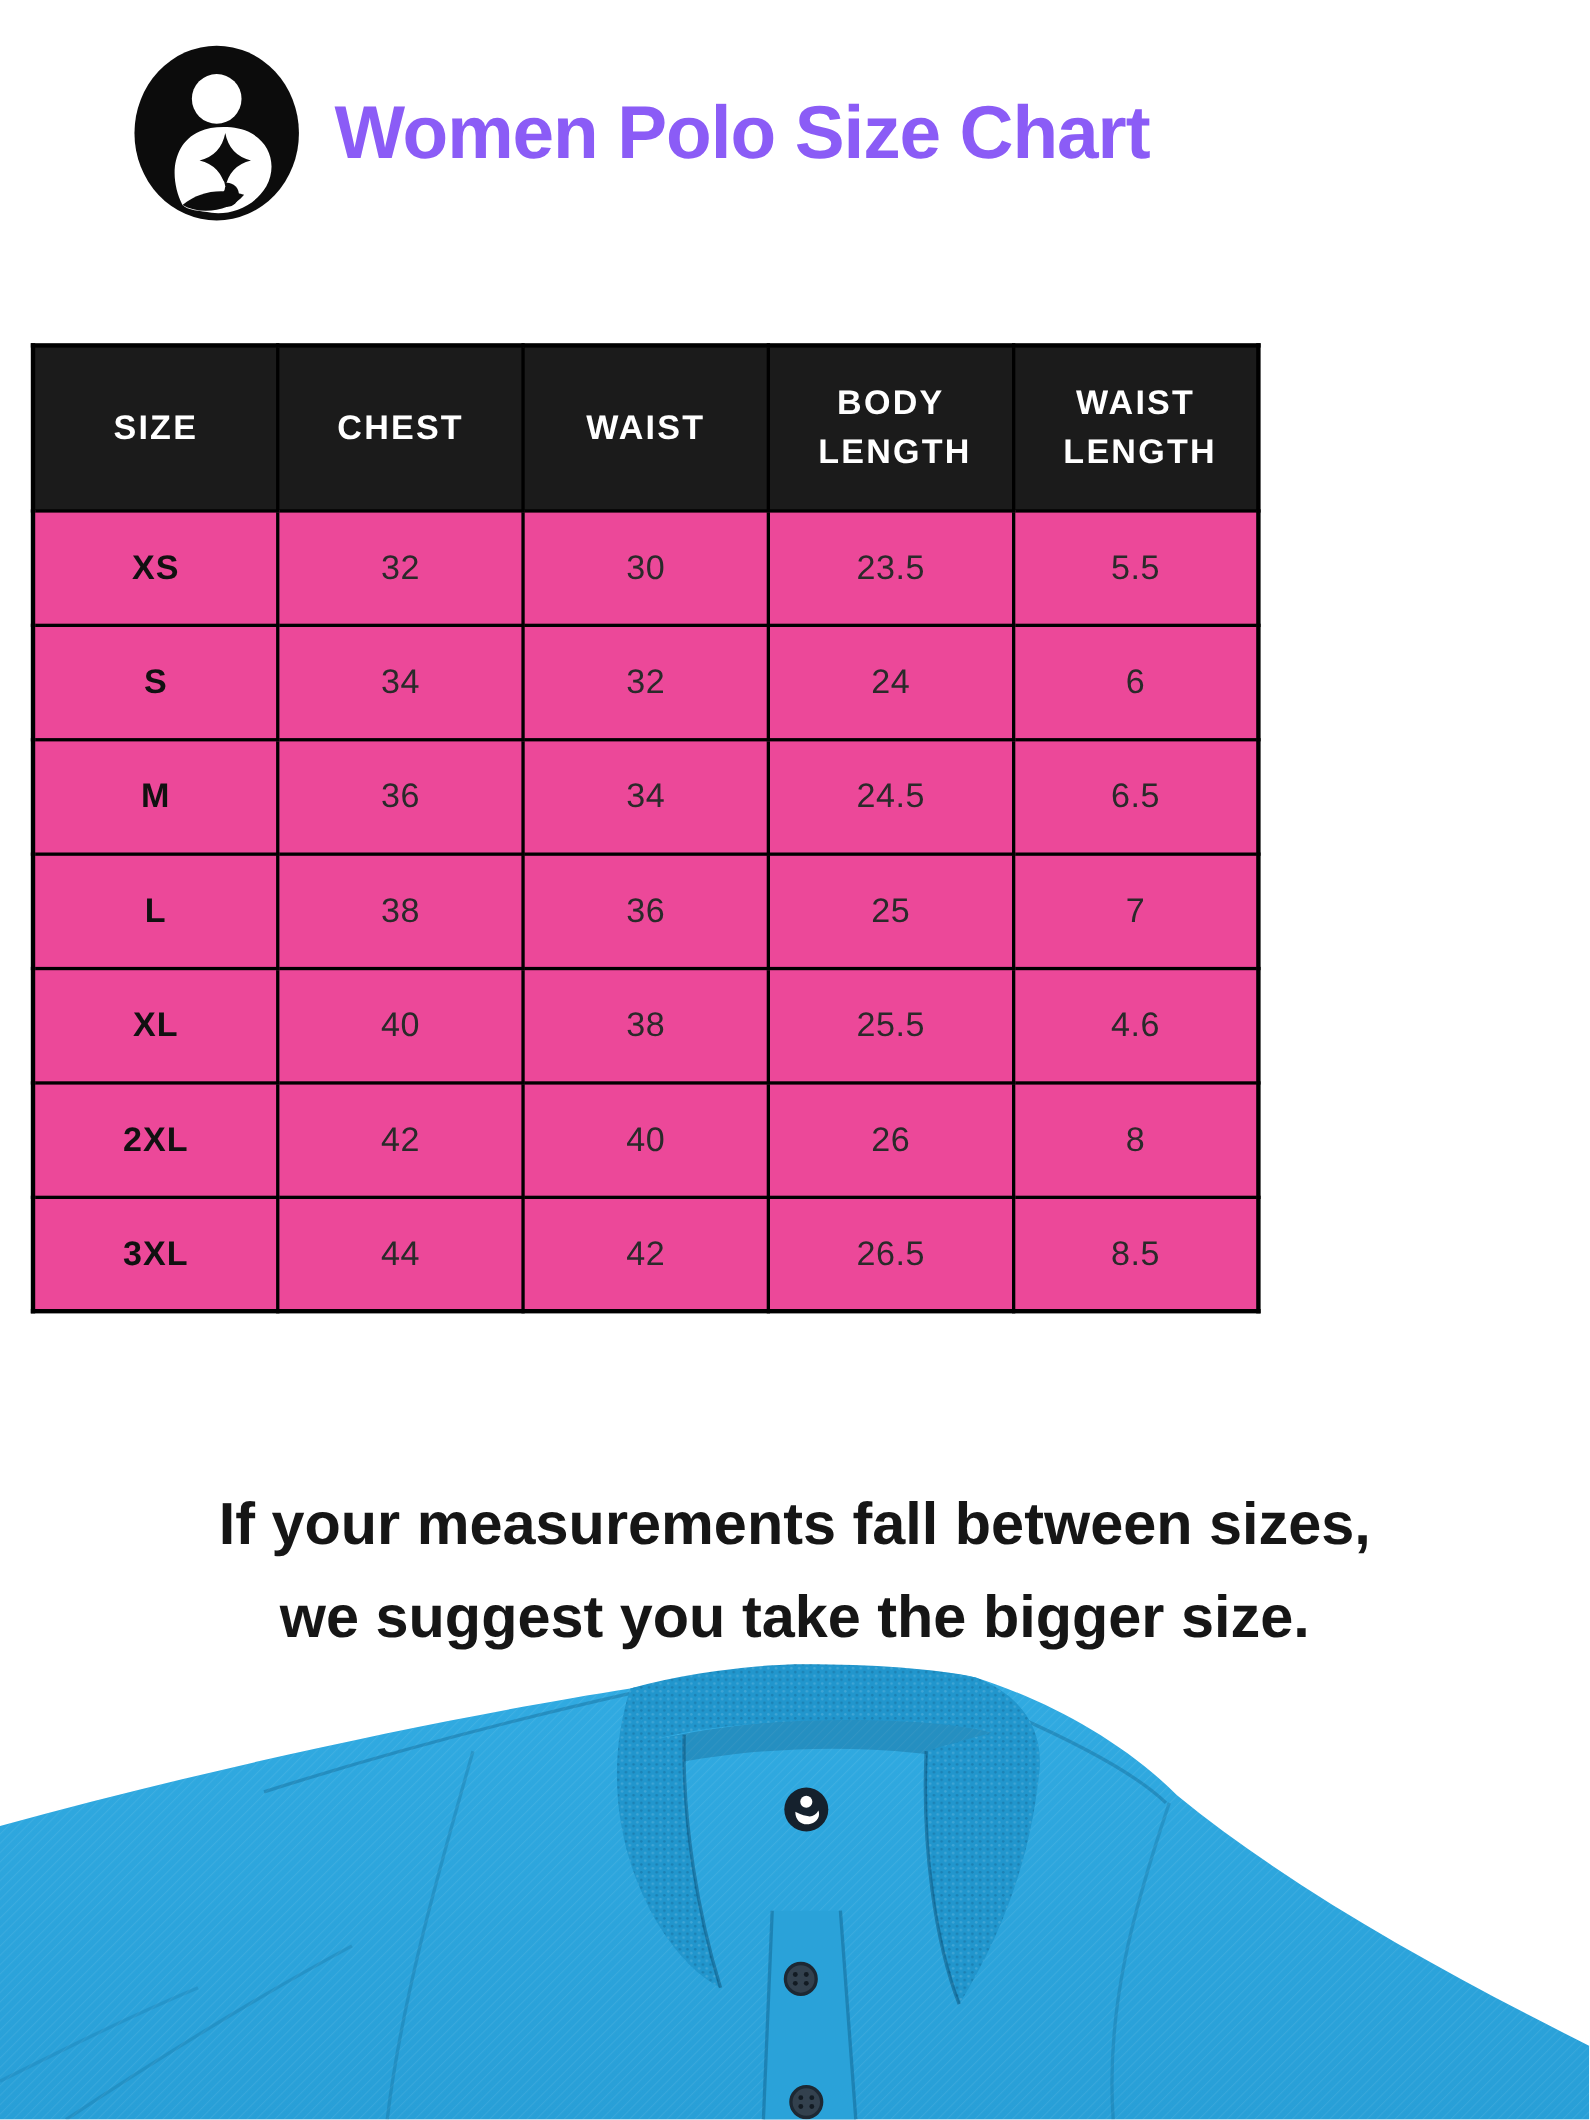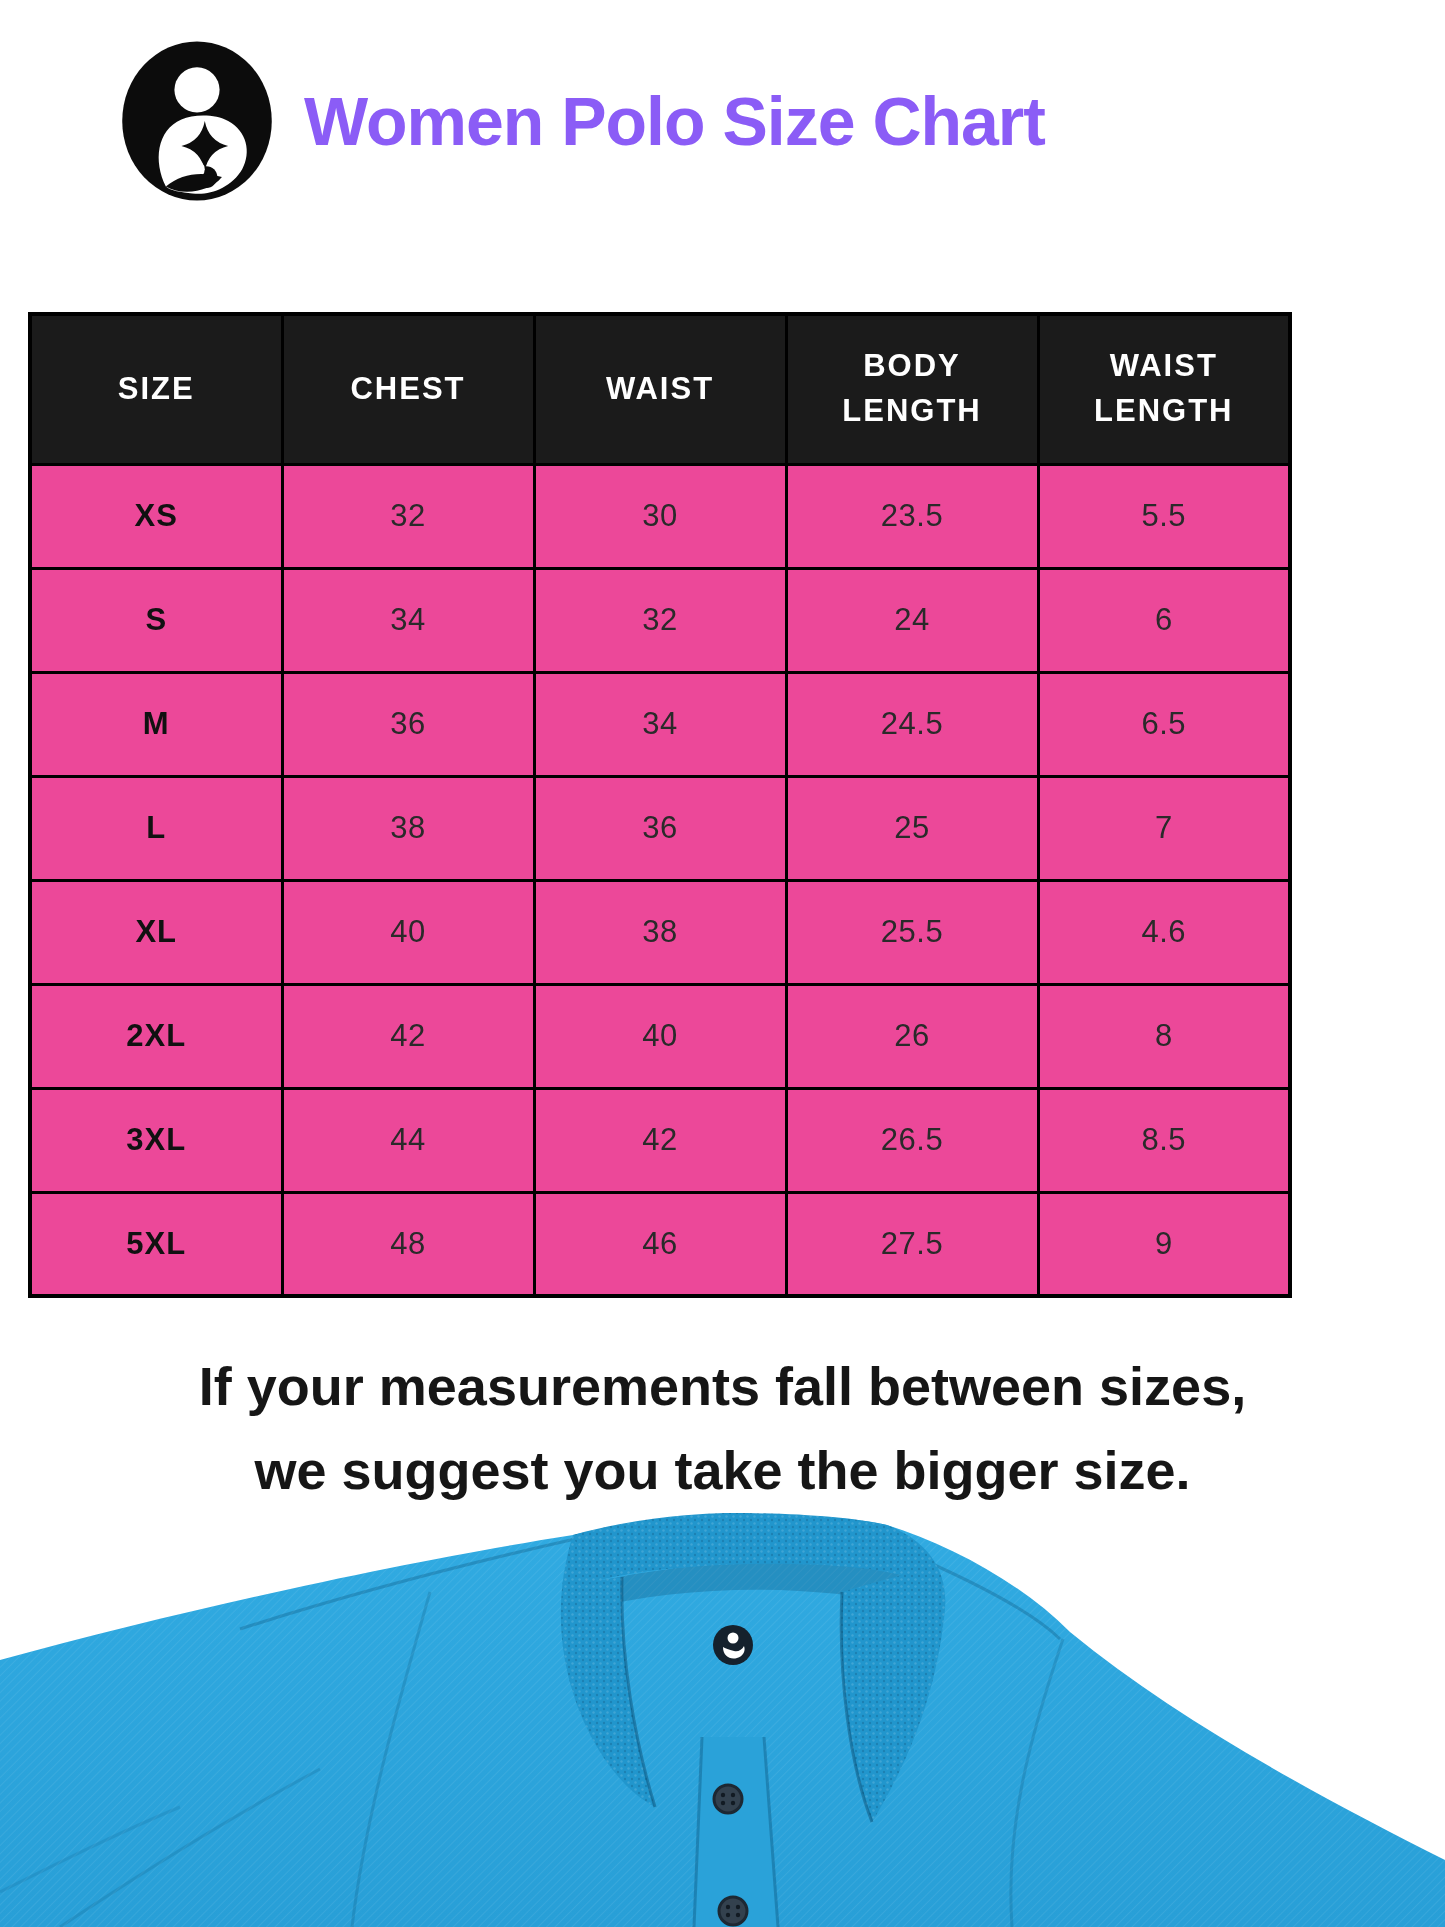--- a/index.html
+++ b/index.html
@@ -17,21 +17,21 @@
     display:flex;align-items:center;gap:28px;
   }
   .brand-logo{width:158px;height:162px;flex:0 0 auto;}
   .page-title{
     font-size:68px;font-weight:800;color:#8b5cf6;
     letter-spacing:-1px;white-space:nowrap;
     font-family:"Liberation Sans", sans-serif;
   }
   
   table.size-table{
-    position:absolute;left:28px;top:312px;width:1264px;
+    position:absolute;left:28px;top:312px;width:1118px;
     border-collapse:collapse;table-layout:fixed;
     border:4px solid #000;
   }
   table.size-table th, table.size-table td{
     border:3px solid #000;text-align:center;vertical-align:middle;
   }
   table.size-table th{
     height:150px;background:#1b1b1b;color:#ffffff;
     font-size:31px;font-weight:700;letter-spacing:2px;
     line-height:1.45;padding:0 44px;
@@ -125,27 +125,20 @@
         <td>40</td>
         <td>26</td>
         <td>8</td>
       </tr>
       <tr>
         <td class="size-col">3XL</td>
         <td>44</td>
         <td>42</td>
         <td>26.5</td>
         <td>8.5</td>
-      </tr>
-      <tr>
-        <td class="size-col">5XL</td>
-        <td>48</td>
-        <td>46</td>
-        <td>27.5</td>
-        <td>9</td>
       </tr>
     </tbody>
   </table>
 
   <div class="note">
     <div>If your measurements fall between sizes,</div>
     <div>we suggest you take the bigger size.</div>
   </div>
 
   <svg class="shirt-photo" viewBox="0 0 1445 430" aria-hidden="true">

